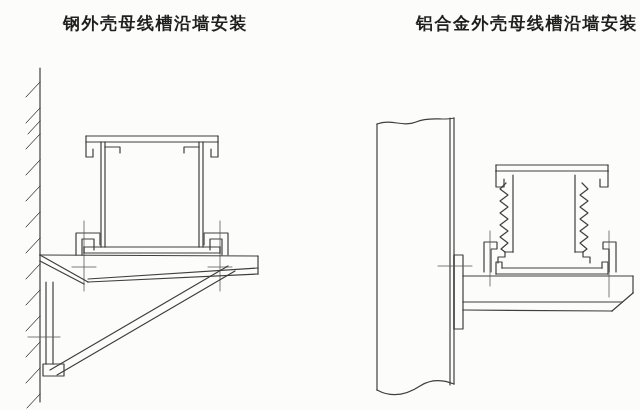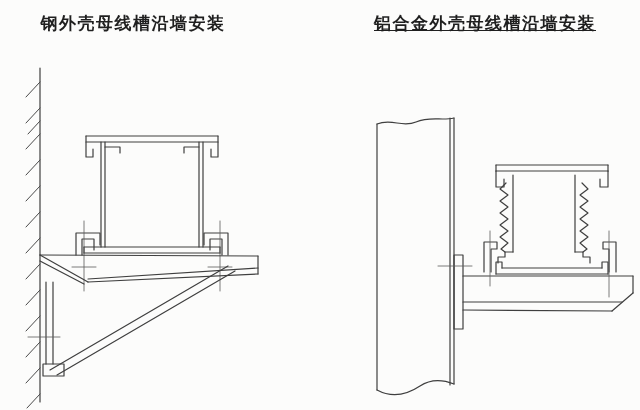--- a/index.html
+++ b/index.html
@@ -10,25 +10,25 @@
     overflow:hidden;
     font-family:"Liberation Serif","DejaVu Serif",serif;
   }
   .diagram-title{
     position:absolute;
     top:12px;
     font-size:17px;
     font-weight:700;
     letter-spacing:1.5px;
     color:#1f1f1f;
-    text-align:center;
+    text-align:right;
     white-space:nowrap;
   }
   .title-left{left:18px;width:230px;}
-  .title-right{left:356px;width:258px;text-decoration:underline;}
+  .title-right{left:380px;width:258px;}
   svg.drawing{position:absolute;left:0;top:0;}
   .ink{stroke:#3f3f3f;fill:none;stroke-width:1.2;stroke-linecap:round;stroke-linejoin:round;}
   .thin{stroke:#5a5a5a;fill:none;stroke-width:0.8;stroke-linecap:round;}
   .hatch{stroke:#4a4a4a;fill:none;stroke-width:1;stroke-linecap:round;}
 </style>
 </head>
 <body>
 
 <div class="canvas">
 

